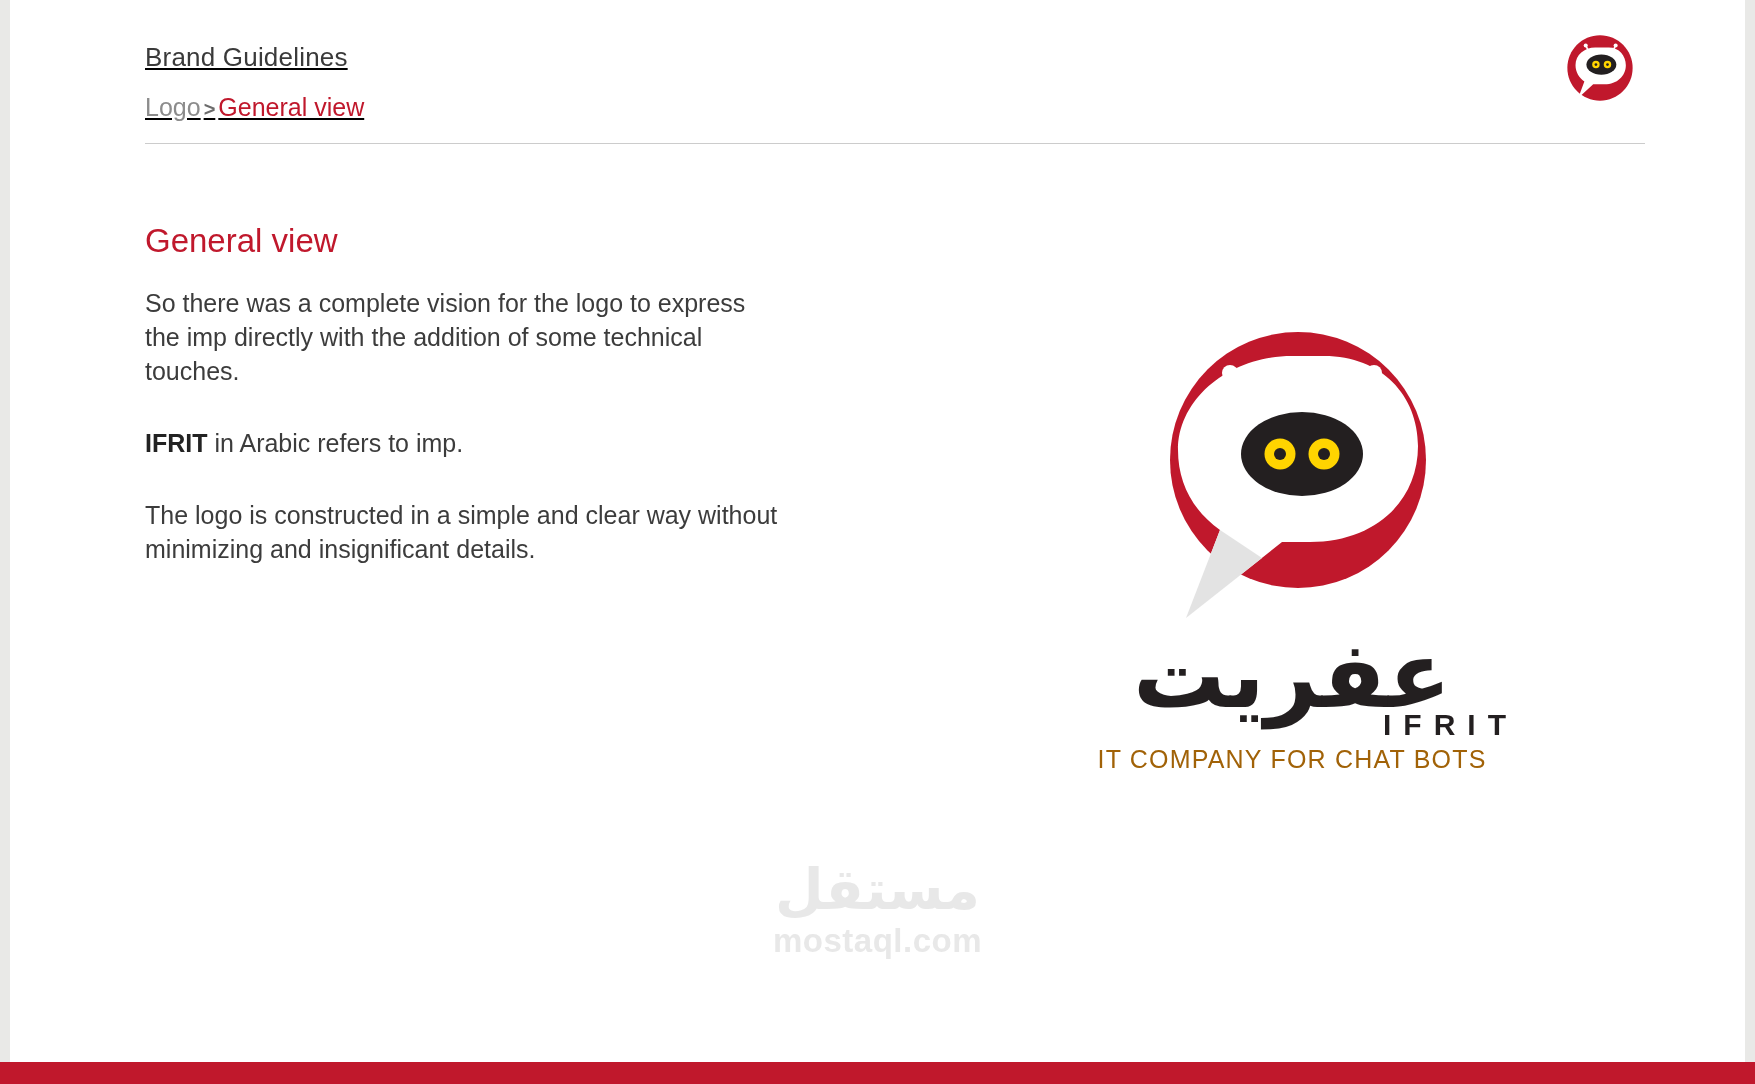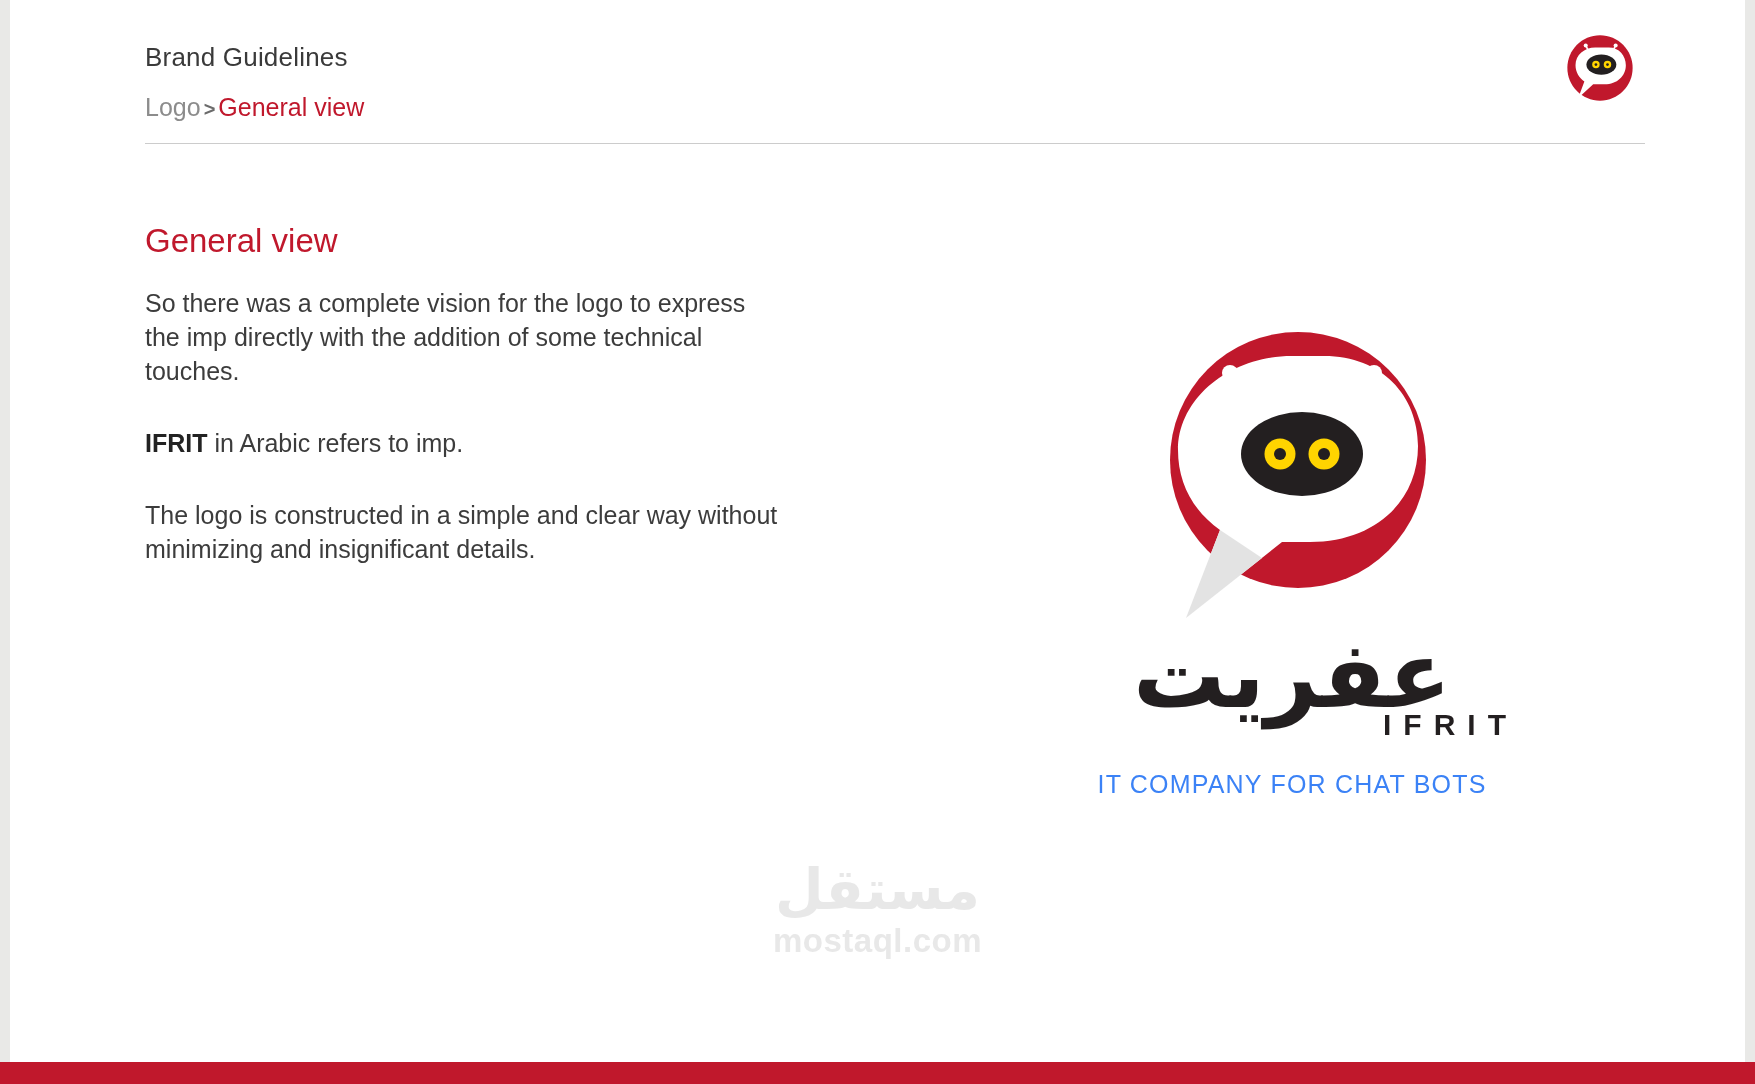--- a/index.html
+++ b/index.html
@@ -21,20 +21,21 @@
     height: 1084px;
     background: #ffffff;
     overflow: hidden;
   }
   
   .header {
     position: absolute;
     left: 135px;
     top: 40px;
     width: 1500px;
+    text-decoration: underline;
   }
   .header-title {
     font-size: 26px;
     color: #3a3a3a;
     letter-spacing: .2px;
     line-height: 1.35;
   }
   .breadcrumb {
     font-size: 25px;
     line-height: 1.35;
@@ -117,24 +118,24 @@
   .wordmark-lat {
     position: absolute;
     right: 4px;
     bottom: -2px;
     font-size: 30px;
     letter-spacing: 12px;
     color: #231f20;
     font-weight: bold;
   }
   .logo-tagline {
-    margin-top: 30px;
+    margin-top: 5px;
     font-size: 25px;
     letter-spacing: 1.2px;
-    color: #3b82f6;
+    color: #a16207;
   }
   
   .watermark {
     position: absolute;
     left: 0;
     right: 0;
     top: 862px;
     text-align: center;
     color: #e8e8e8;
     pointer-events: none;

